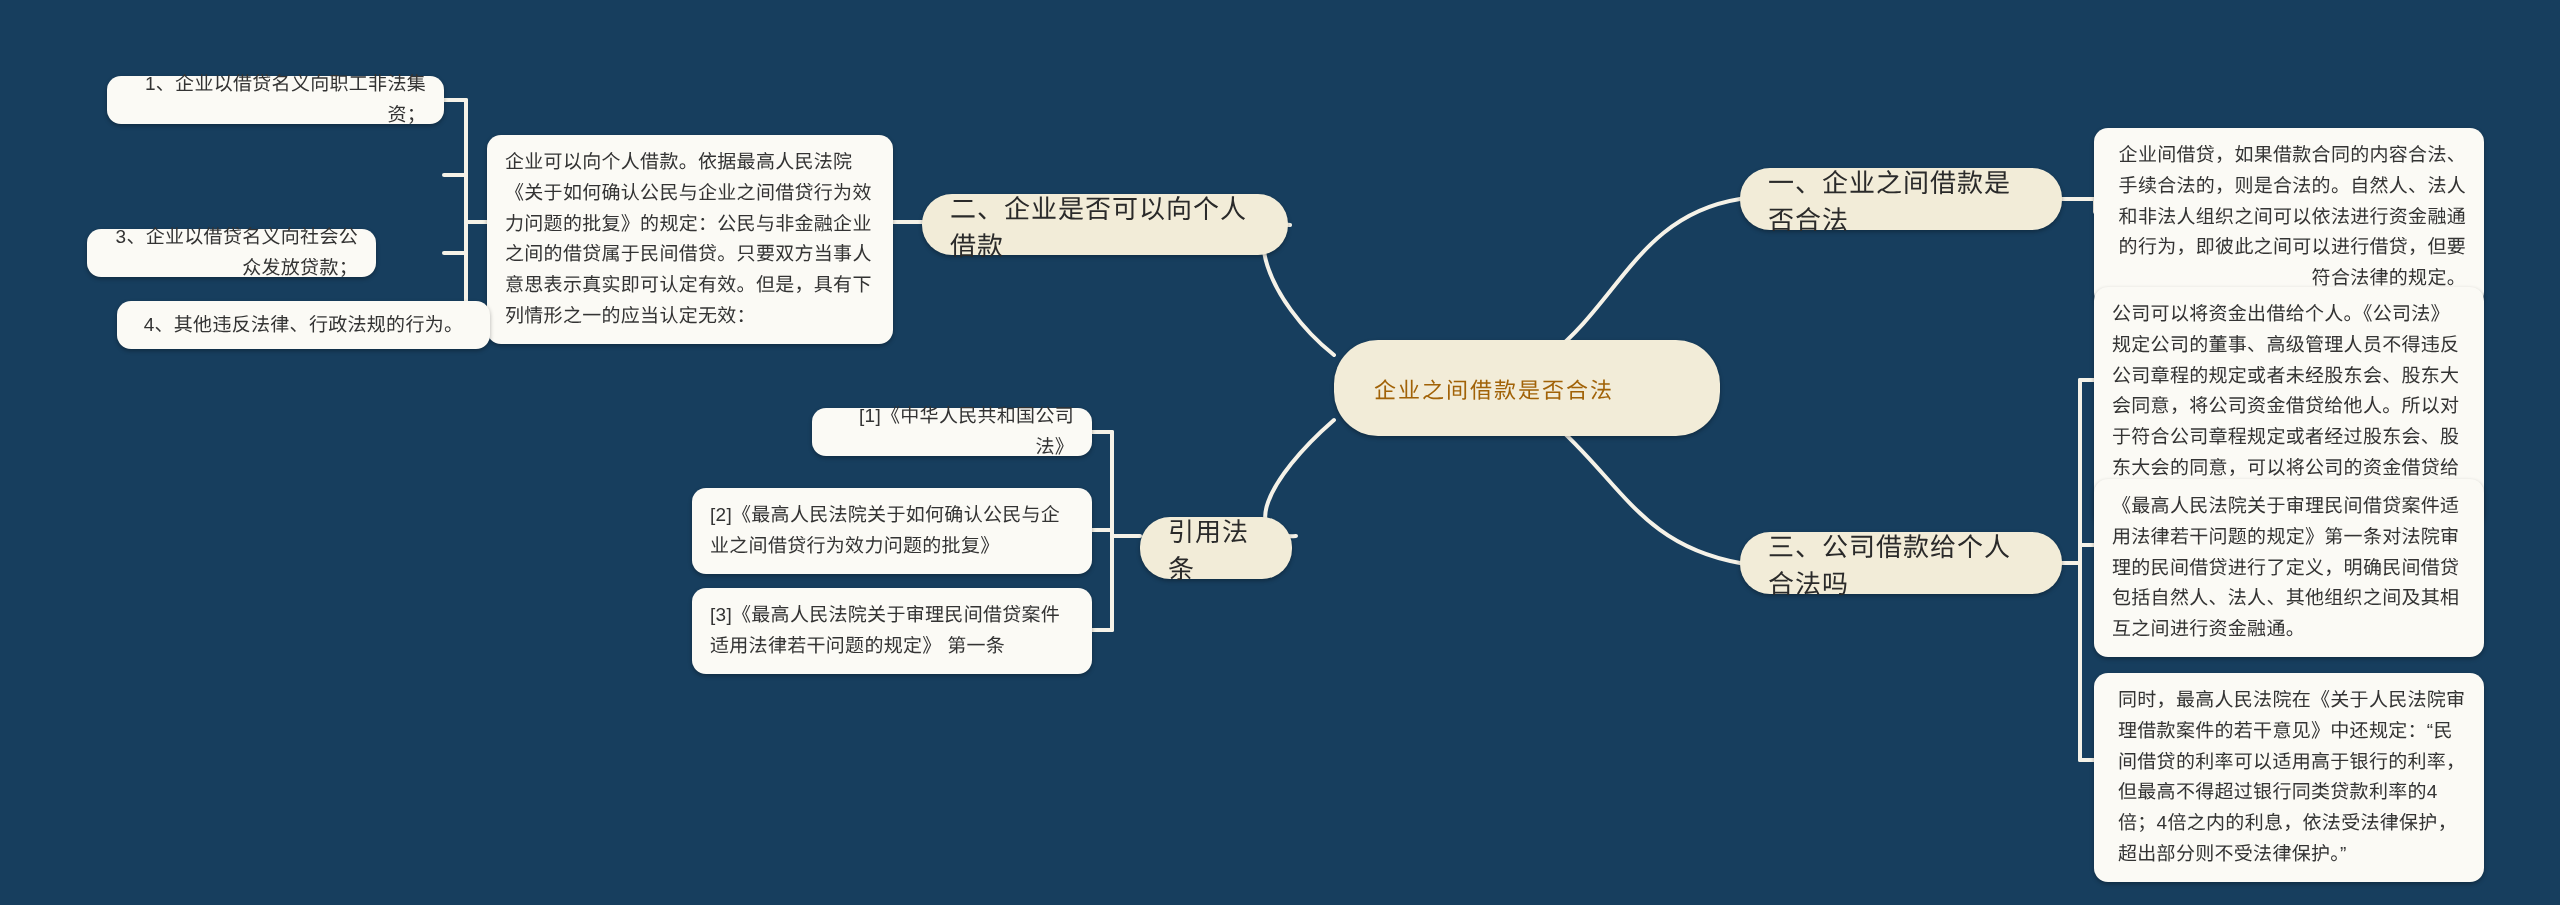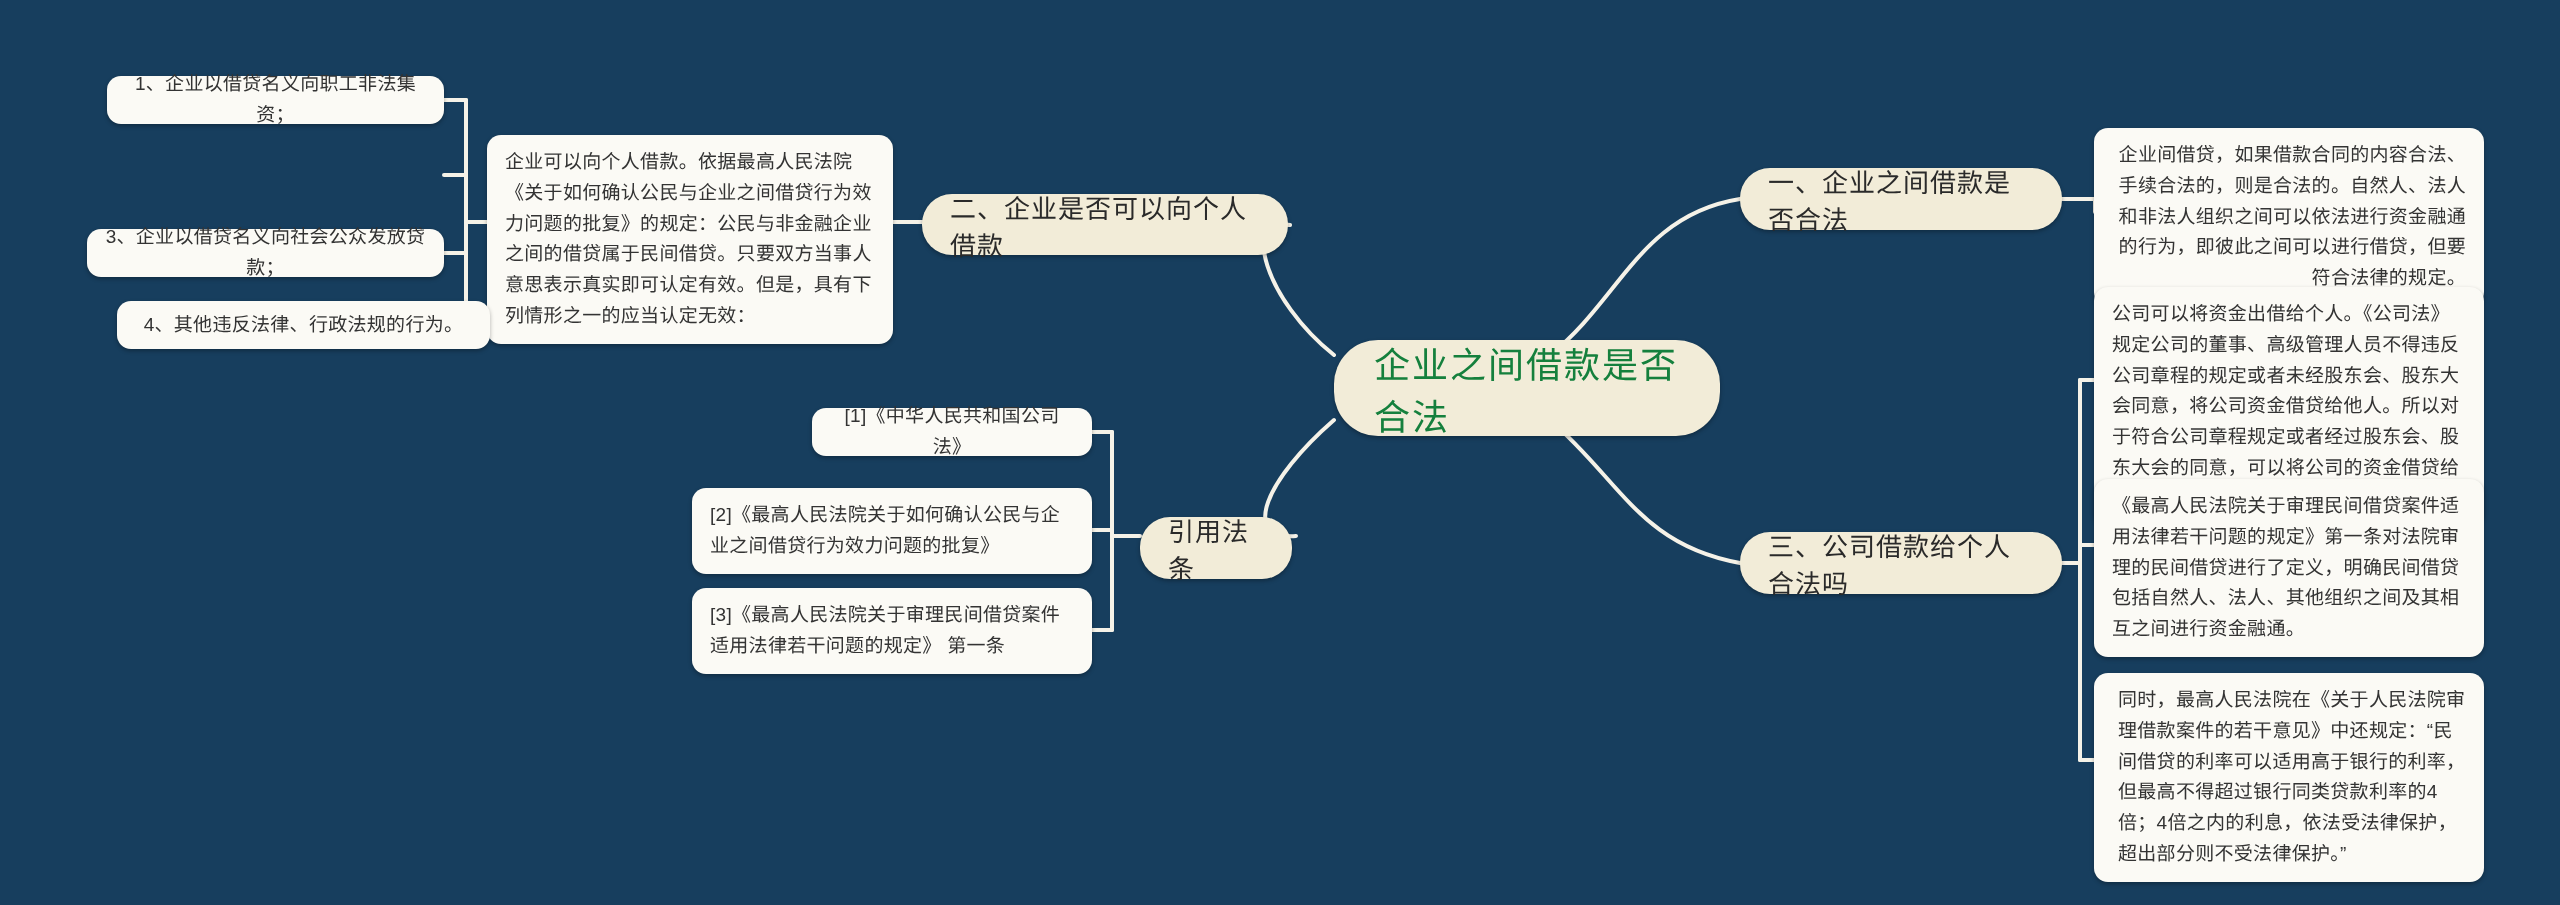--- a/index.html
+++ b/index.html
@@ -30,23 +30,23 @@
     color: #2b2b2b;
     display: flex;
     align-items: center;
     box-shadow: 0 2px 4px rgba(0,0,0,0.30);
     z-index: 3;
   }
   
   .root {
     background: #f2ecd8;
     border-radius: 44px;
-    font-size: 36px;
+    font-size: 22px;
     letter-spacing: 2px;
-    color: #15803d;
+    color: #a16207;
     padding: 0 40px;
   }
   
   .topic {
     background: #f2ecd8;
     border-radius: 30px;
     justify-content: center;
     font-size: 26px;
     letter-spacing: 1px;
     color: #2a2a2a;
@@ -65,21 +65,21 @@
   }
   .leaf.one-line {
     align-items: center;
     padding-top: 10px;
     padding-bottom: 10px;
   }
   .leaf.para {
     align-items: flex-start;
     display: block;
   }
-  .leaf.center-txt { justify-content: center; text-align: center; }
+  .leaf.center-txt { justify-content: center; text-align: right; }
 </style>
 </head>
 <body style="background: rgb(23, 62, 94);">
 
 <div id="canvas" style="background: rgb(23, 62, 94);">
 
   <svg id="wires" viewBox="0 0 2560 905" xmlns="http://www.w3.org/2000/svg">
     <g fill="none" stroke="#f5f2e8" stroke-linecap="round" stroke-linejoin="round">
 
       <path d="M 1550 355 C 1620 300 1640 215 1740 199" stroke-width="4"></path>
@@ -150,21 +150,21 @@
 
   <div class="node leaf para" style="left: 487px; top: 135px; width: 406px; background: rgb(251, 250, 245);">
     <span>企业可以向个人借款。依据最高人民法院《关于如何确认公民与企业之间借贷行为效力问题的批复》的规定：公民与非金融企业之间的借贷属于民间借贷。只要双方当事人意思表示真实即可认定有效。但是，具有下列情形之一的应当认定无效：</span>
   </div>
 
   <div class="node leaf one-line center-txt" style="left: 107px; top: 76px; width: 337px; height: 48px; background: rgb(251, 250, 245);">
     <span>1、企业以借贷名义向职工非法集资；</span>
   </div>
 
 
-  <div class="node leaf one-line center-txt" style="left: 87px; top: 229px; width: 357px; height: 48px; background: rgb(251, 250, 245);">
+  <div class="node leaf one-line center-txt" style="left: 87px; top: 229px; width: 289px; height: 48px; background: rgb(251, 250, 245);">
     <span>3、企业以借贷名义向社会公众发放贷款；</span>
   </div>
 
   <div class="node leaf one-line center-txt" style="left: 117px; top: 301px; width: 373px; height: 48px; background: rgb(251, 250, 245);">
     <span>4、其他违反法律、行政法规的行为。</span>
   </div>
 
   <div class="node topic" style="left: 1140px; top: 505px; width: 152px; height: 62px; background: rgb(242, 236, 216); margin-top: 12px;">
     <span>引用法条</span>
   </div>

